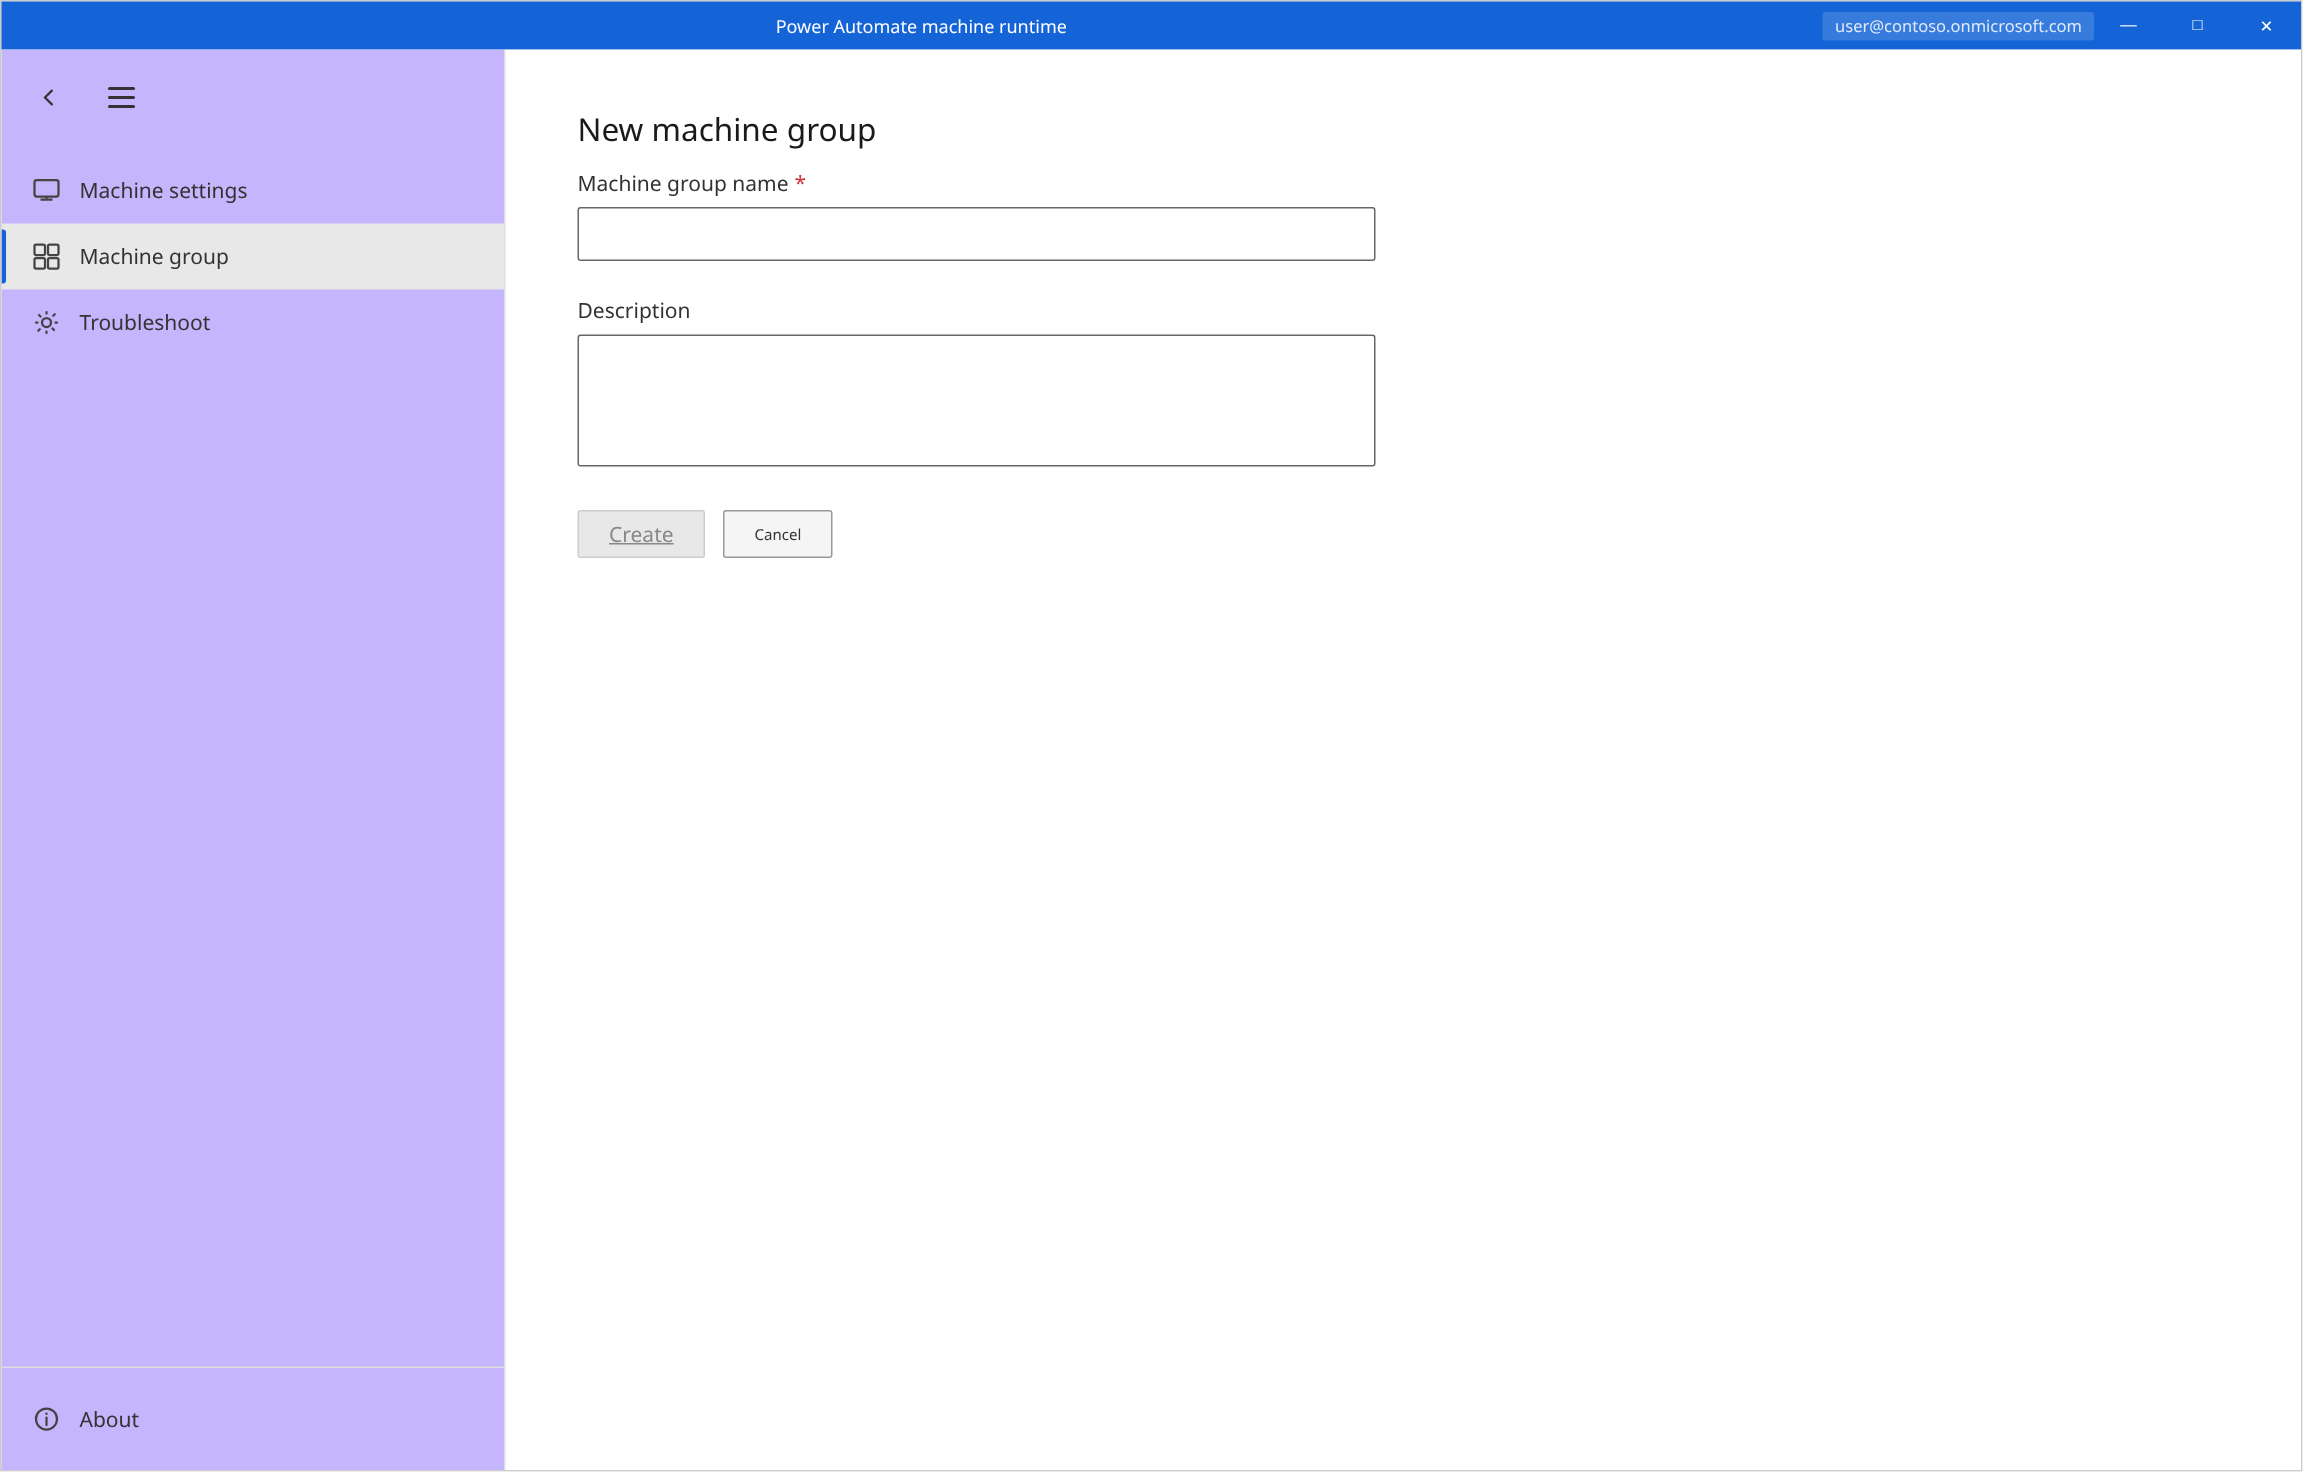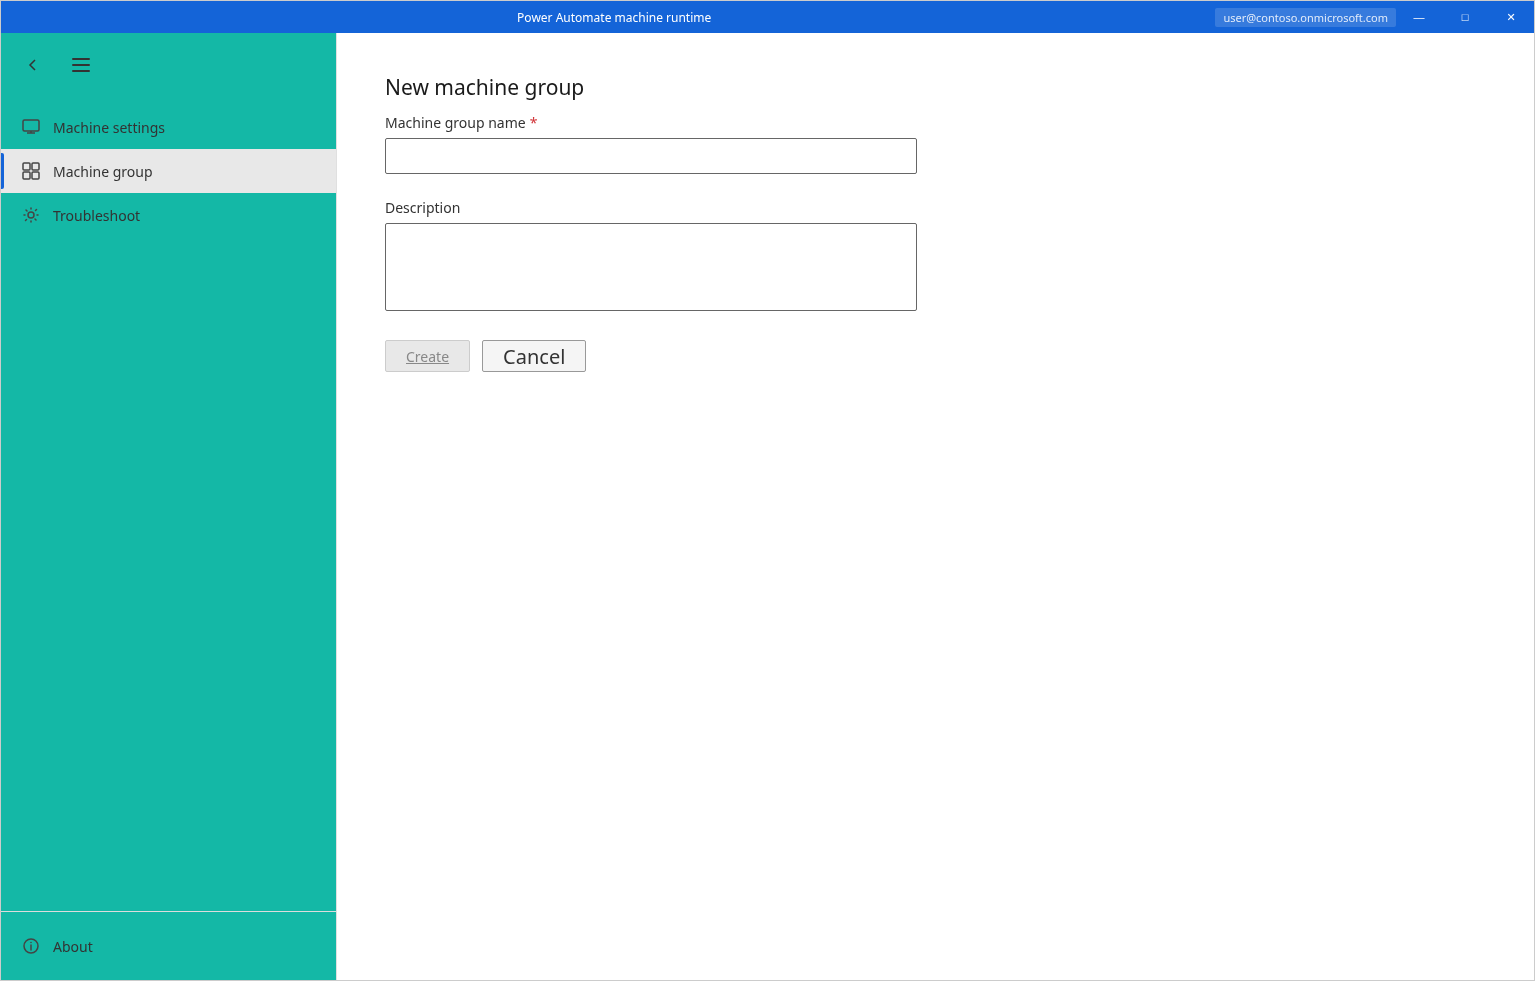--- a/index.html
+++ b/index.html
@@ -74,21 +74,21 @@
     
     .main-layout {
       display: flex;
       flex: 1;
       overflow: hidden;
     }
 
     
     .sidebar {
       width: 336px;
-      background: #14b8a6;
+      background: #c4b5fd;
       display: flex;
       flex-direction: column;
       flex-shrink: 0;
       border-right: 1px solid #e0e0e0;
     }
 
     .sidebar-top {
       display: flex;
       align-items: center;
       padding: 16px 16px;
@@ -269,21 +269,21 @@
       font-family: inherit;
       text-decoration: underline;
     }
 
     .btn-cancel {
       height: 32px;
       padding: 0 20px;
       background: #f5f5f5;
       border: 1px solid #999;
       border-radius: 2px;
-      font-size: 20px;
+      font-size: 10px;
       color: #333;
       cursor: pointer;
       font-family: inherit;
     }
   </style>
 </head>
 <body>
 
 <div class="window">
 

